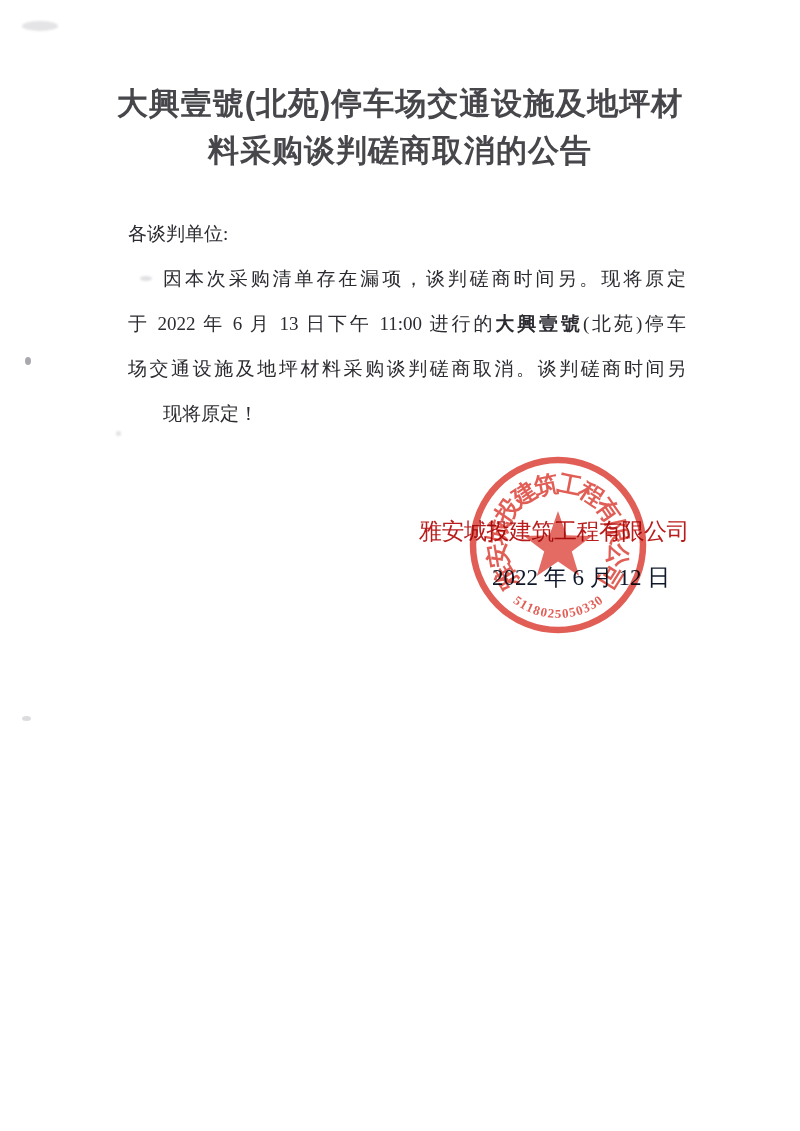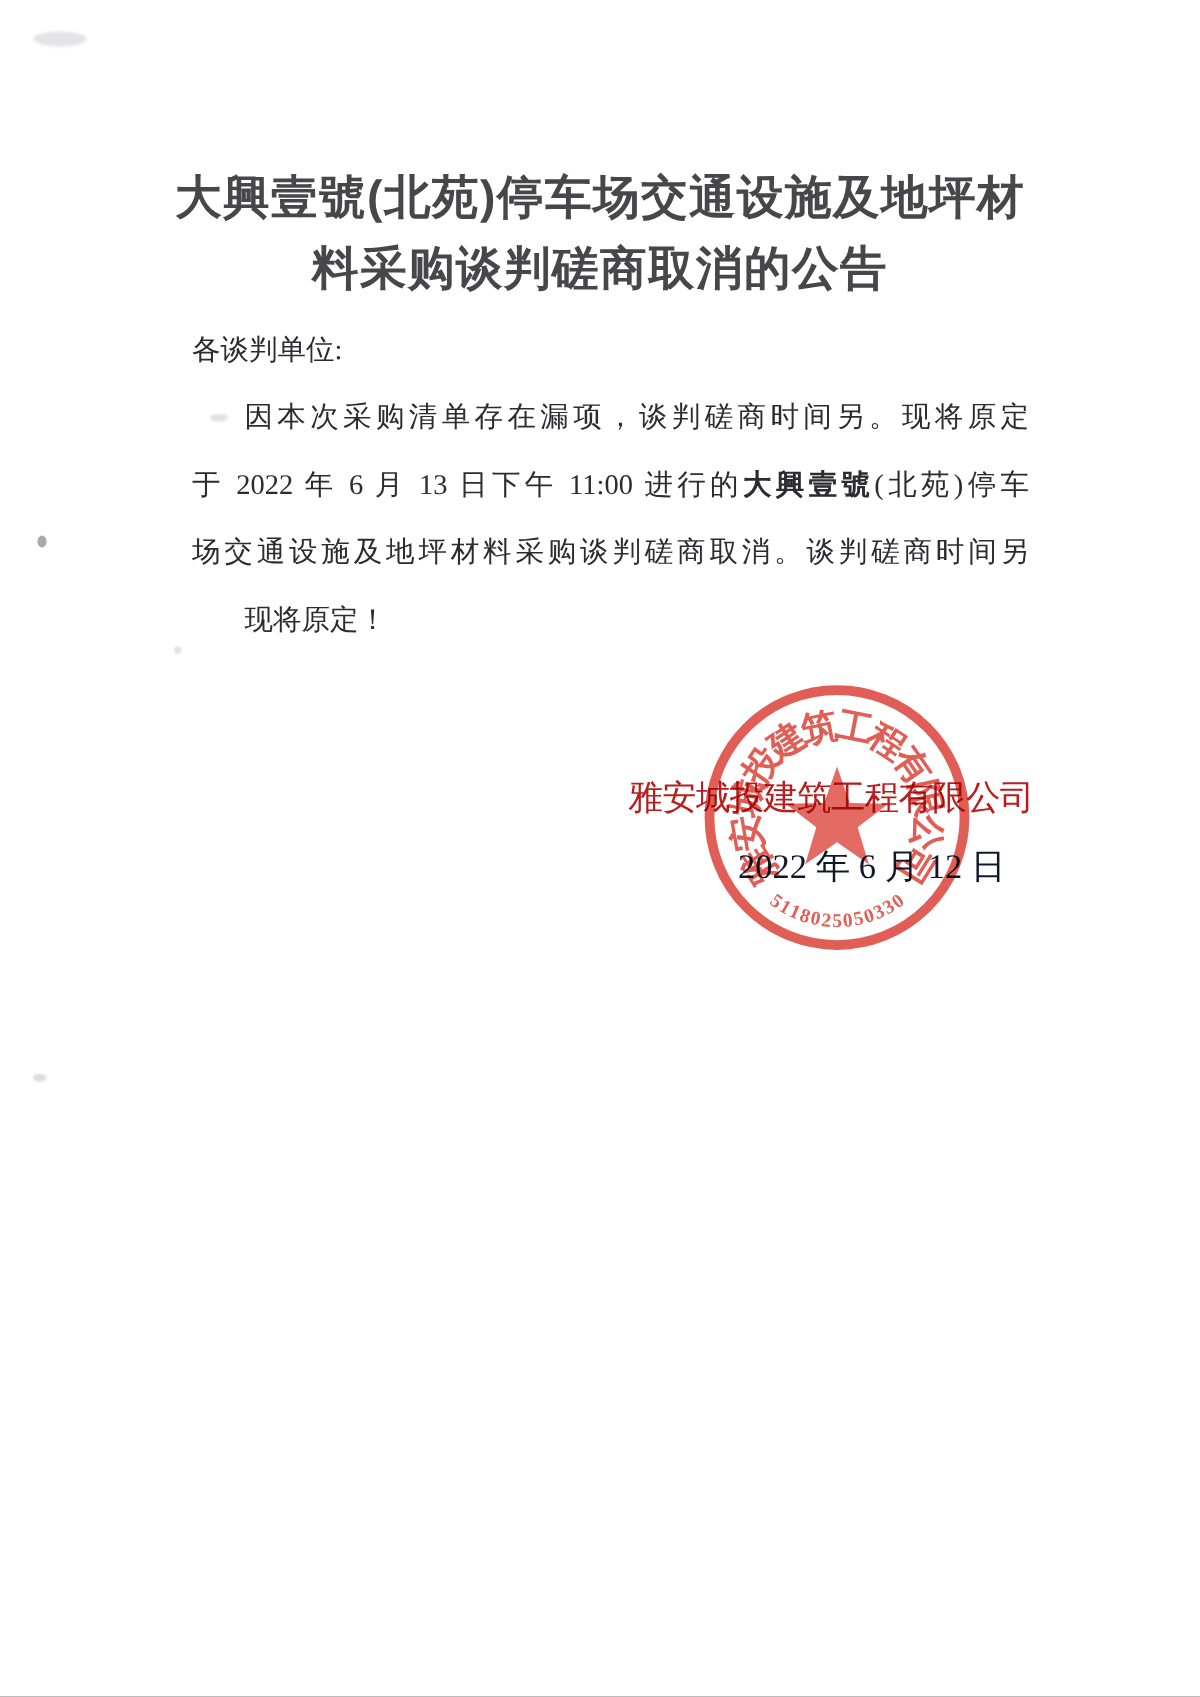--- a/index.html
+++ b/index.html
@@ -19,21 +19,20 @@
     top: 80px;
     left: 0;
     width: 100%;
     text-align: center;
     font-family: "Liberation Sans", sans-serif;
     font-weight: 700;
     font-size: 31px;
     line-height: 47px;
     color: #47474b;
     letter-spacing: 1px;
-    margin-top: 28px;
   }
 
   
   .body-block {
     position: absolute;
     left: 128px;
     top: 211px;
     width: 558px;
     font-size: 19px;
     line-height: 45px;

